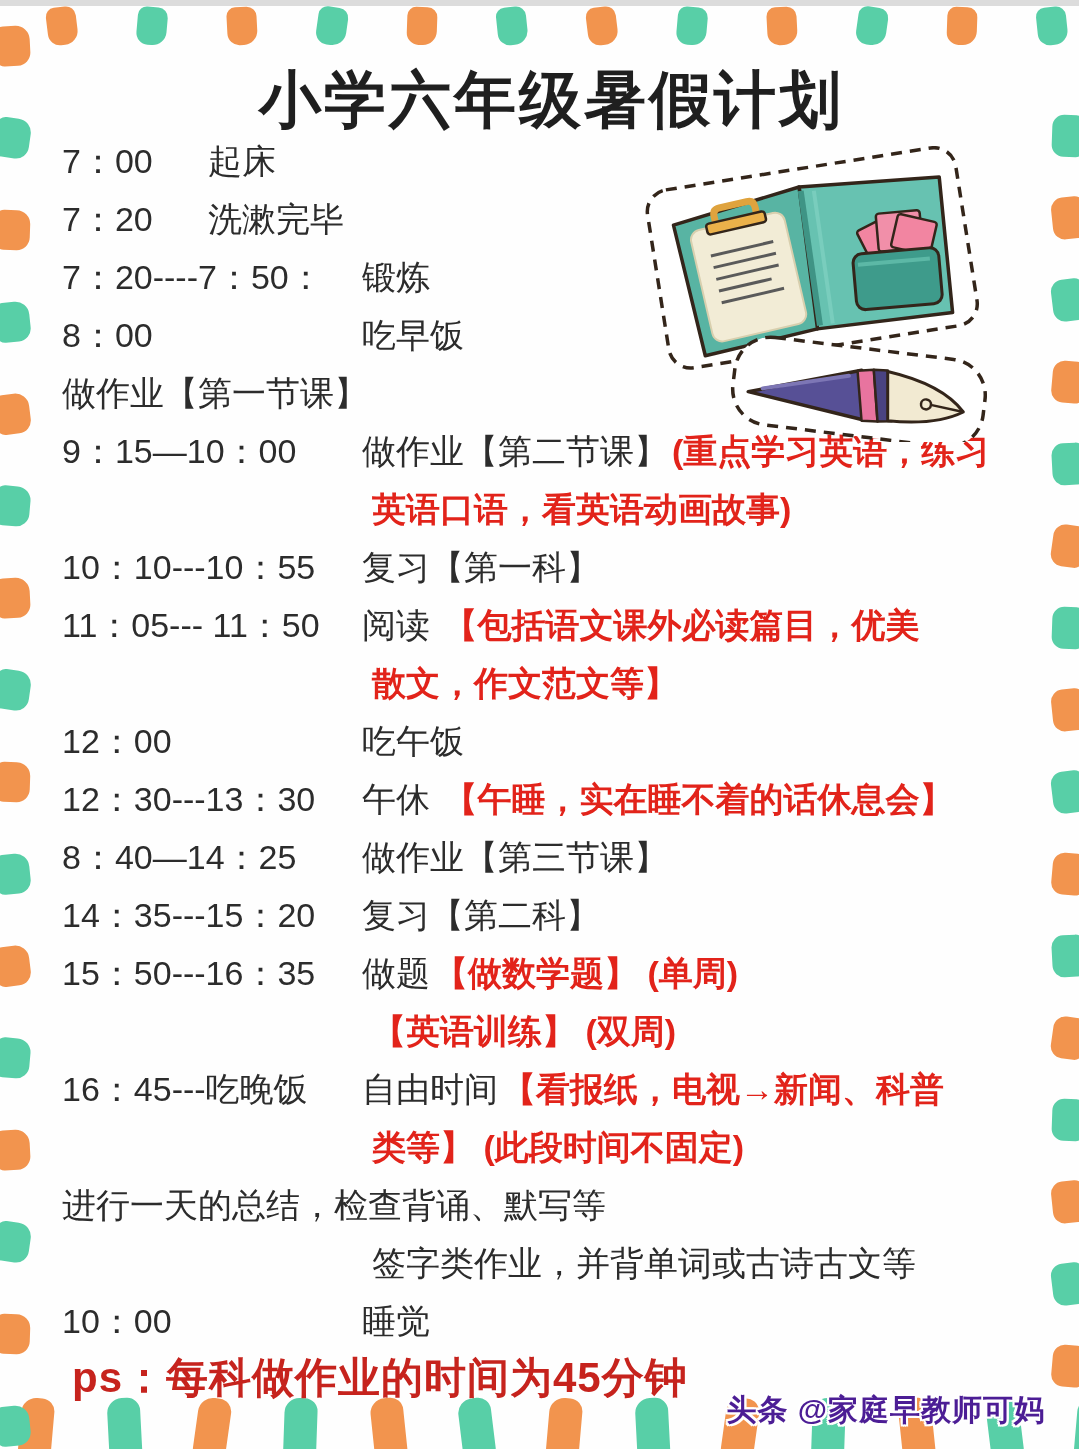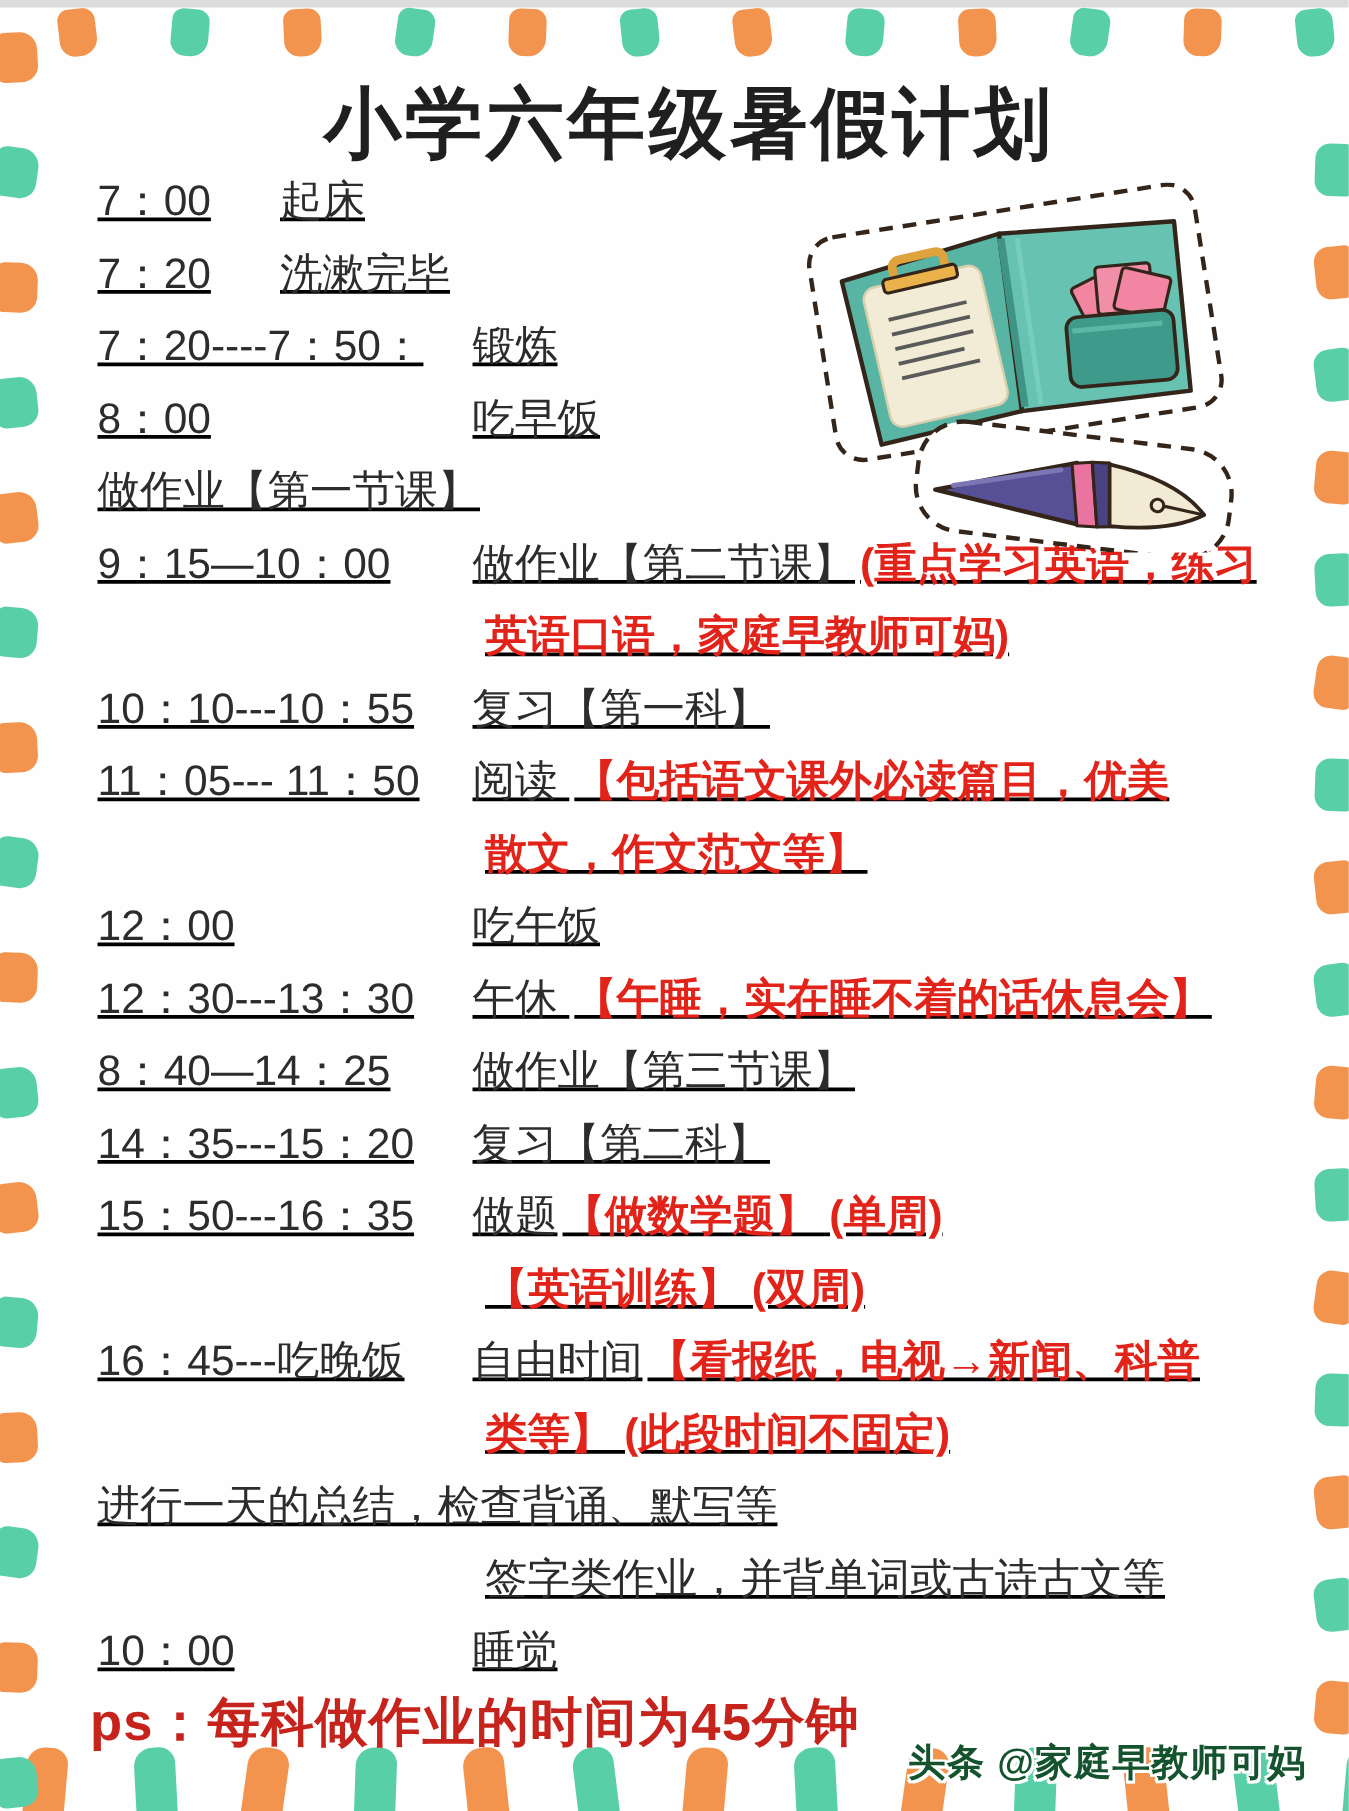--- a/index.html
+++ b/index.html
@@ -12,38 +12,38 @@
   html,body{margin:0;padding:0;}
   body{
     width:1079px;height:1449px;position:relative;background:#fefefe;overflow:hidden;
     font-family:"Liberation Sans","DejaVu Sans",sans-serif;
   }
   .topline{position:absolute;left:0;top:0;width:1079px;height:6px;background:#dcdcdc;}
   .title{
     position:absolute;left:0;top:46px;width:1079px;margin:12px;text-align:center;
     font-size:62px;line-height:84px;font-weight:bold;color:#1f1f1f;letter-spacing:3px;
   }
-  .schedule{position:absolute;left:78px;top:132px;width:950px;z-index:2;text-decoration:underline;}
+  .schedule{position:absolute;left:62px;top:132px;width:950px;z-index:2;}
   .line{
     display:flex;align-items:baseline;height:58px;line-height:58px;
     font-size:34px;color:var(--ink);white-space:nowrap;
   }
   .time{min-width:300px;flex:0 0 auto;}
   .line.short-time .time{min-width:146px;}
   .act span{padding-right:4px;}
   .cont-line{padding-left:310px;display:block;}
   .cont-line span{padding-right:4px;}
   .red{color:var(--red);font-weight:bold;}
   .ps{
     position:absolute;left:72px;top:1350px;z-index:3;
     font-size:42px;font-weight:bold;color:var(--ps-red);letter-spacing:1px;
   }
   .watermark{
     position:absolute;right:34px;top:1390px;z-index:6;
-    font-size:30px;font-weight:bold;color:#14532d;letter-spacing:1px;
+    font-size:30px;font-weight:bold;color:#4c1d95;letter-spacing:1px;
     text-shadow:-2px -2px 0 #fff,2px -2px 0 #fff,-2px 2px 0 #fff,2px 2px 0 #fff,0 2px 0 #fff,0 -2px 0 #fff,2px 0 0 #fff,-2px 0 0 #fff;
     margin-left:47px;
   }
   .border{position:absolute;left:0;top:0;width:1079px;height:1449px;pointer-events:none;z-index:1;}
   .dash{position:absolute;}
   .illustration{position:absolute;left:628px;top:146px;width:396px;height:296px;z-index:2;}
 </style>
 </head>
 <body>
 
@@ -68,21 +68,21 @@
       <span class="time">8：00</span>
       <span class="act"><span>吃早饭</span></span>
     </div>
     <div class="line">
       <span class="act"><span>做作业【第一节课】</span></span>
     </div>
     <div class="line">
       <span class="time">9：15—10：00</span>
       <span class="act"><span>做作业【第二节课】</span><span class="red">(重点学习英语，练习</span></span>
     </div>
-    <div class="line cont-line"><span class="red">英语口语，家庭早教师可妈)</span></div>
+    <div class="line cont-line"><span class="red">英语口语，看英语动画故事)</span></div>
     <div class="line">
       <span class="time">10：10---10：55</span>
       <span class="act"><span>复习【第一科】</span></span>
     </div>
     <div class="line">
       <span class="time">11：05--- 11：50</span>
       <span class="act"><span>阅读 </span><span class="red">【包括语文课外必读篇目，优美</span></span>
     </div>
     <div class="line cont-line"><span class="red">散文，作文范文等】</span></div>
     <div class="line">

